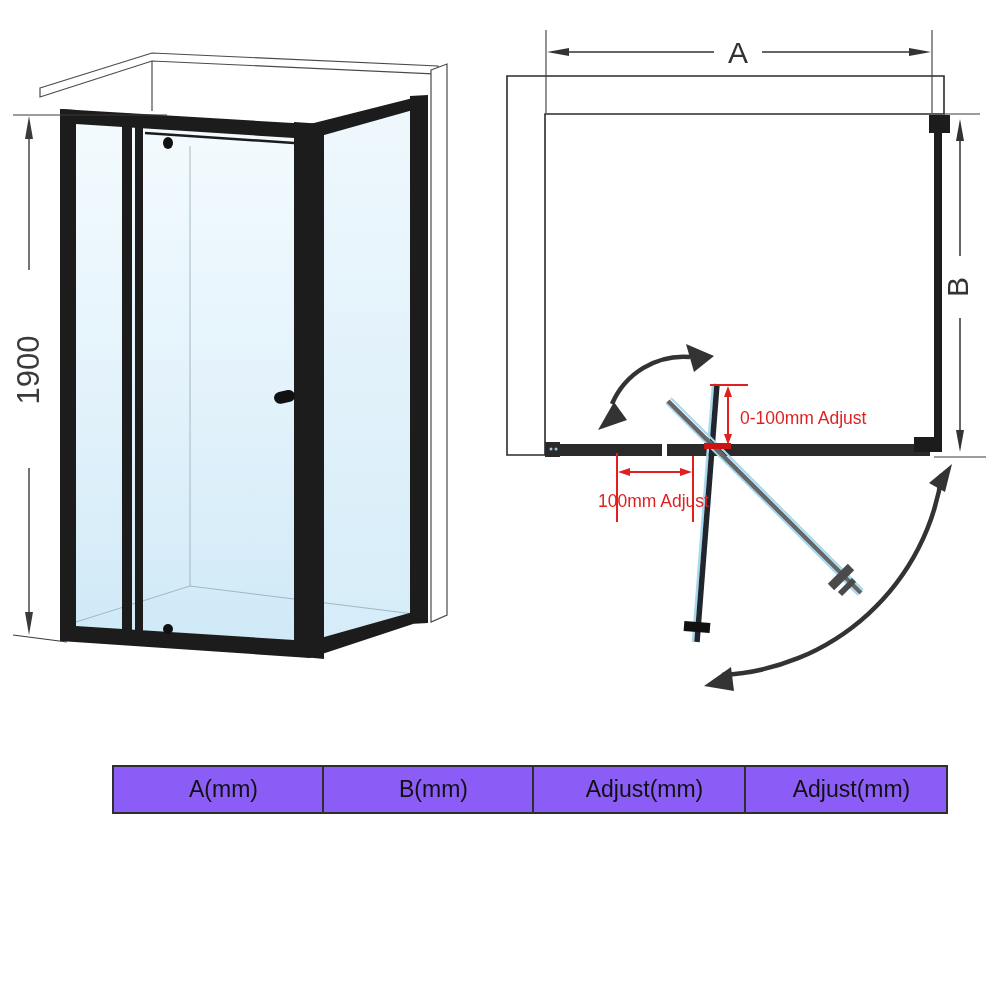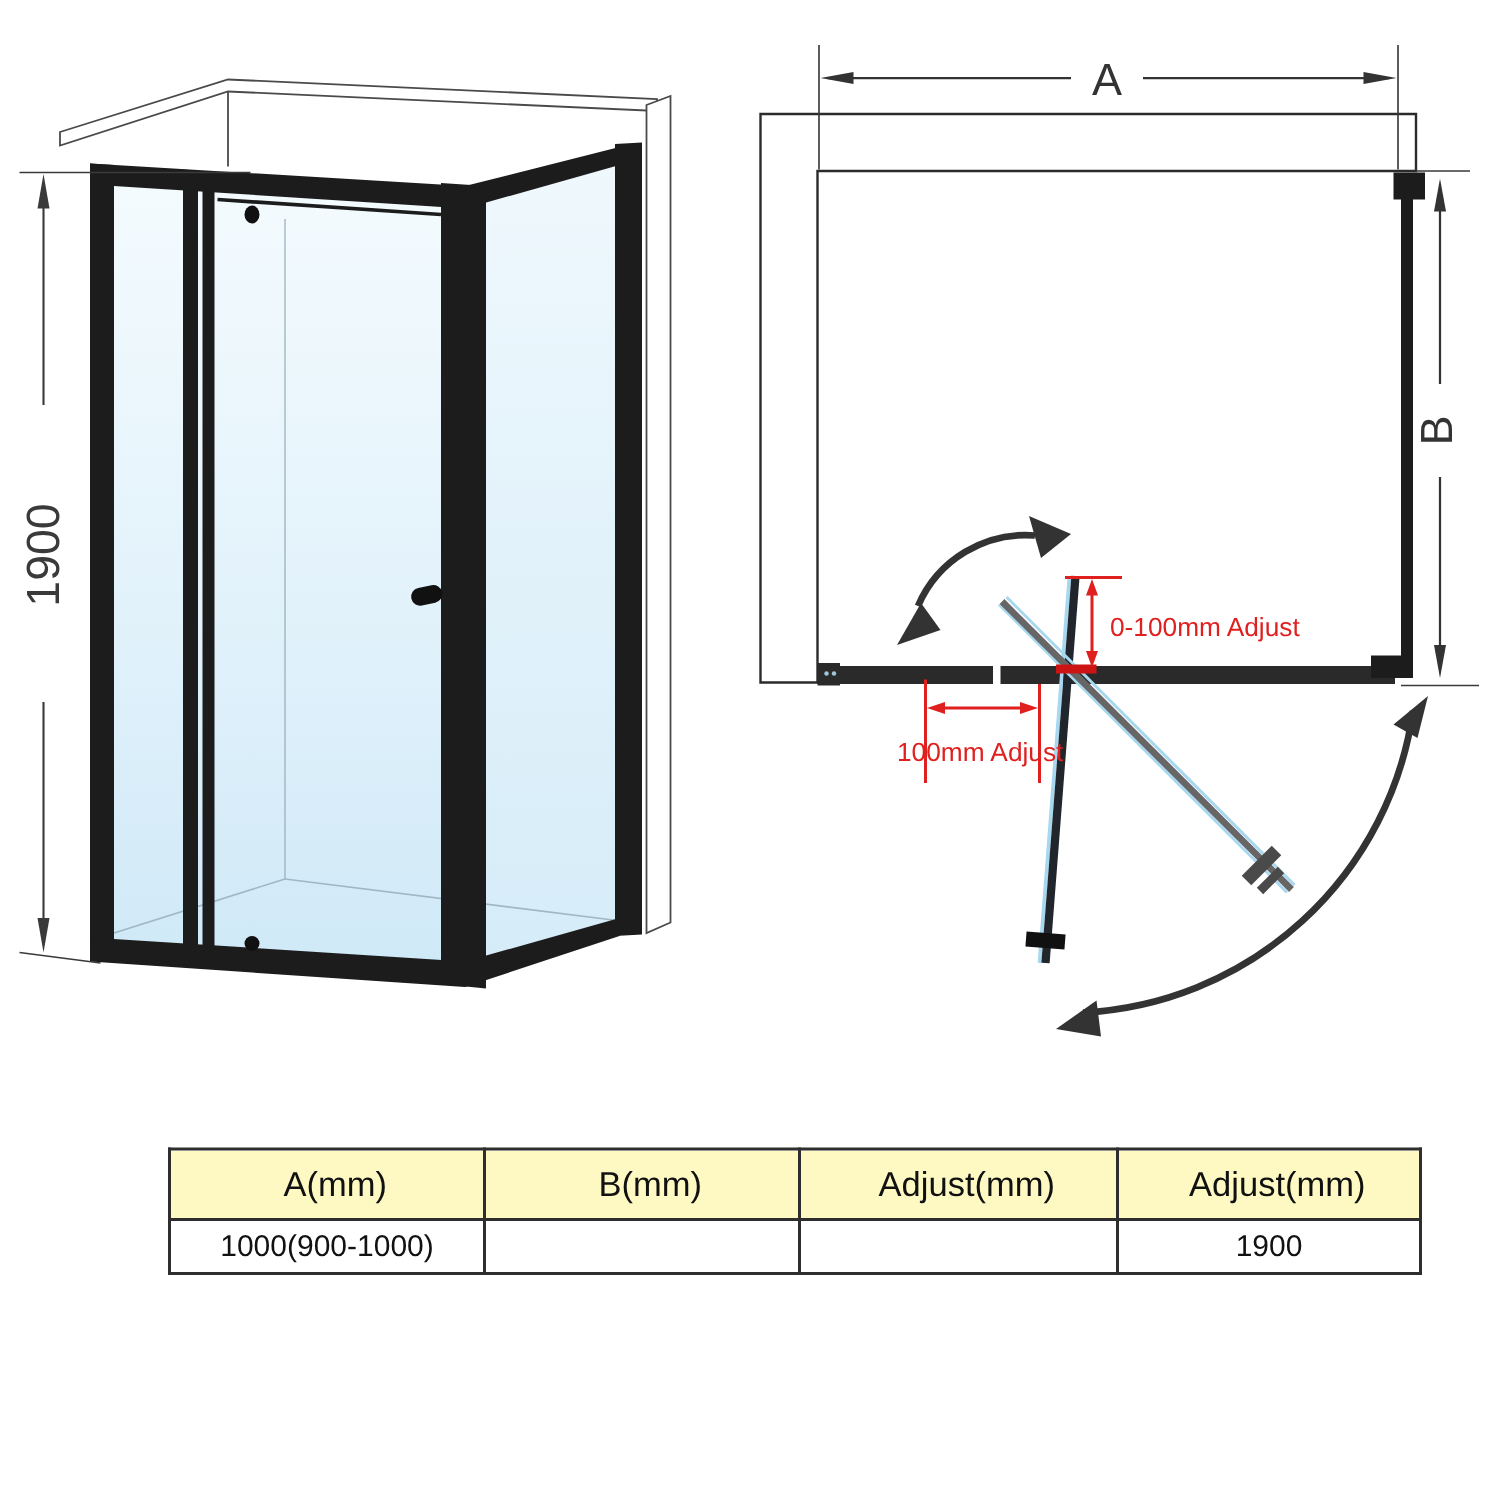--- a/index.html
+++ b/index.html
@@ -10,21 +10,21 @@
   #left-view{left:0;top:0;}
   #right-view{left:490px;top:0;}
   .dim-text{fill:#333333;font-size:30px;}
   .dim-text-sm{fill:#3a3a3a;font-size:31px;}
   .red-text{fill:#e01f1f;font-size:17.5px;}
   
   #spec-table{position:absolute;left:112px;top:765px;width:774px;border-collapse:collapse;
               table-layout:fixed;}
   #spec-table th,#spec-table td{border:2px solid #2e2e2e;text-align:center;vertical-align:middle;
               color:#111;white-space:nowrap;overflow:hidden;}
-  #spec-table th{background:#fef9c3;font-weight:normal;font-size:23px;height:43px;padding-left:12px;}
+  #spec-table th{background:#8b5cf6;font-weight:normal;font-size:23px;height:43px;padding-left:12px;}
   #spec-table td{font-size:20px;height:32px;background:#ffffff;}
 </style>
 </head>
 <body>
 
 <div id="canvas">
 
   <svg id="left-view" width="500" height="760" viewBox="0 0 500 760">
     <defs>
       <linearGradient id="glassFront" x1="0" y1="0" x2="0" y2="1">
@@ -166,21 +166,15 @@
   <table id="spec-table">
     <thead>
       <tr>
         <th style="width:195px">A(mm)</th>
         <th style="width:195px">B(mm)</th>
         <th style="width:197px">Adjust(mm)</th>
         <th style="width:187px">Adjust(mm)</th>
       </tr>
     </thead>
     <tbody>
-      <tr>
-        <td>1000(900-1000)</td>
-        <td></td>
-        <td></td>
-        <td>1900</td>
-      </tr>
     </tbody>
   </table>
 </div>
 
 </body></html>

